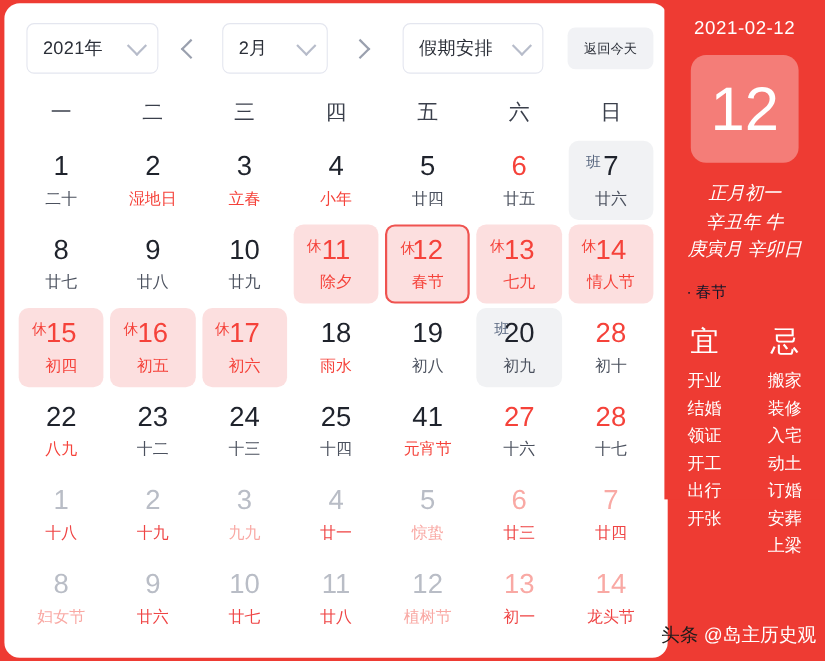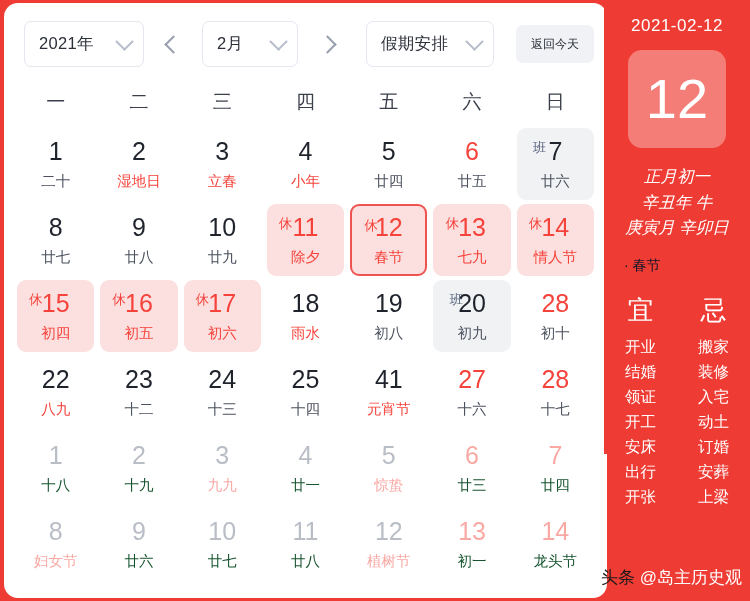--- a/index.html
+++ b/index.html
@@ -180,21 +180,21 @@
     color: #5a6880;
     left: 16px;
   }
   
   .cell.selected {
     border: 2px solid #ef5350;
     background: #fcdfdf;
   }
   
   .cell.dim .num { color: #b9bdc6; }
-  .cell.dim .lunar { color: #14532d; }
+  .cell.dim .lunar { color: #ef4444; }
   .cell.dim.red .num { color: #f9a9a4; }
   .cell.dim.red-l .lunar { color: #f9a9a4; }
 
   
   .panel {
     position: absolute;
     right: 0;
     top: 0;
     width: 146px;
     height: 454px;
@@ -512,21 +512,20 @@
     <div class="festival-line">· 春节</div>
 
     <div class="yiji">
       <div class="yiji-col">
         <div class="yiji-head">宜</div>
         <div id="yi-list">
             <div class="yiji-item">开业</div>
             <div class="yiji-item">结婚</div>
             <div class="yiji-item">领证</div>
             <div class="yiji-item">开工</div>
-            <div class="yiji-item">安床</div>
             <div class="yiji-item">出行</div>
             <div class="yiji-item">开张</div>
           </div>
       </div>
       <div class="yiji-col">
         <div class="yiji-head">忌</div>
         <div id="ji-list">
             <div class="yiji-item">搬家</div>
             <div class="yiji-item">装修</div>
             <div class="yiji-item">入宅</div>

